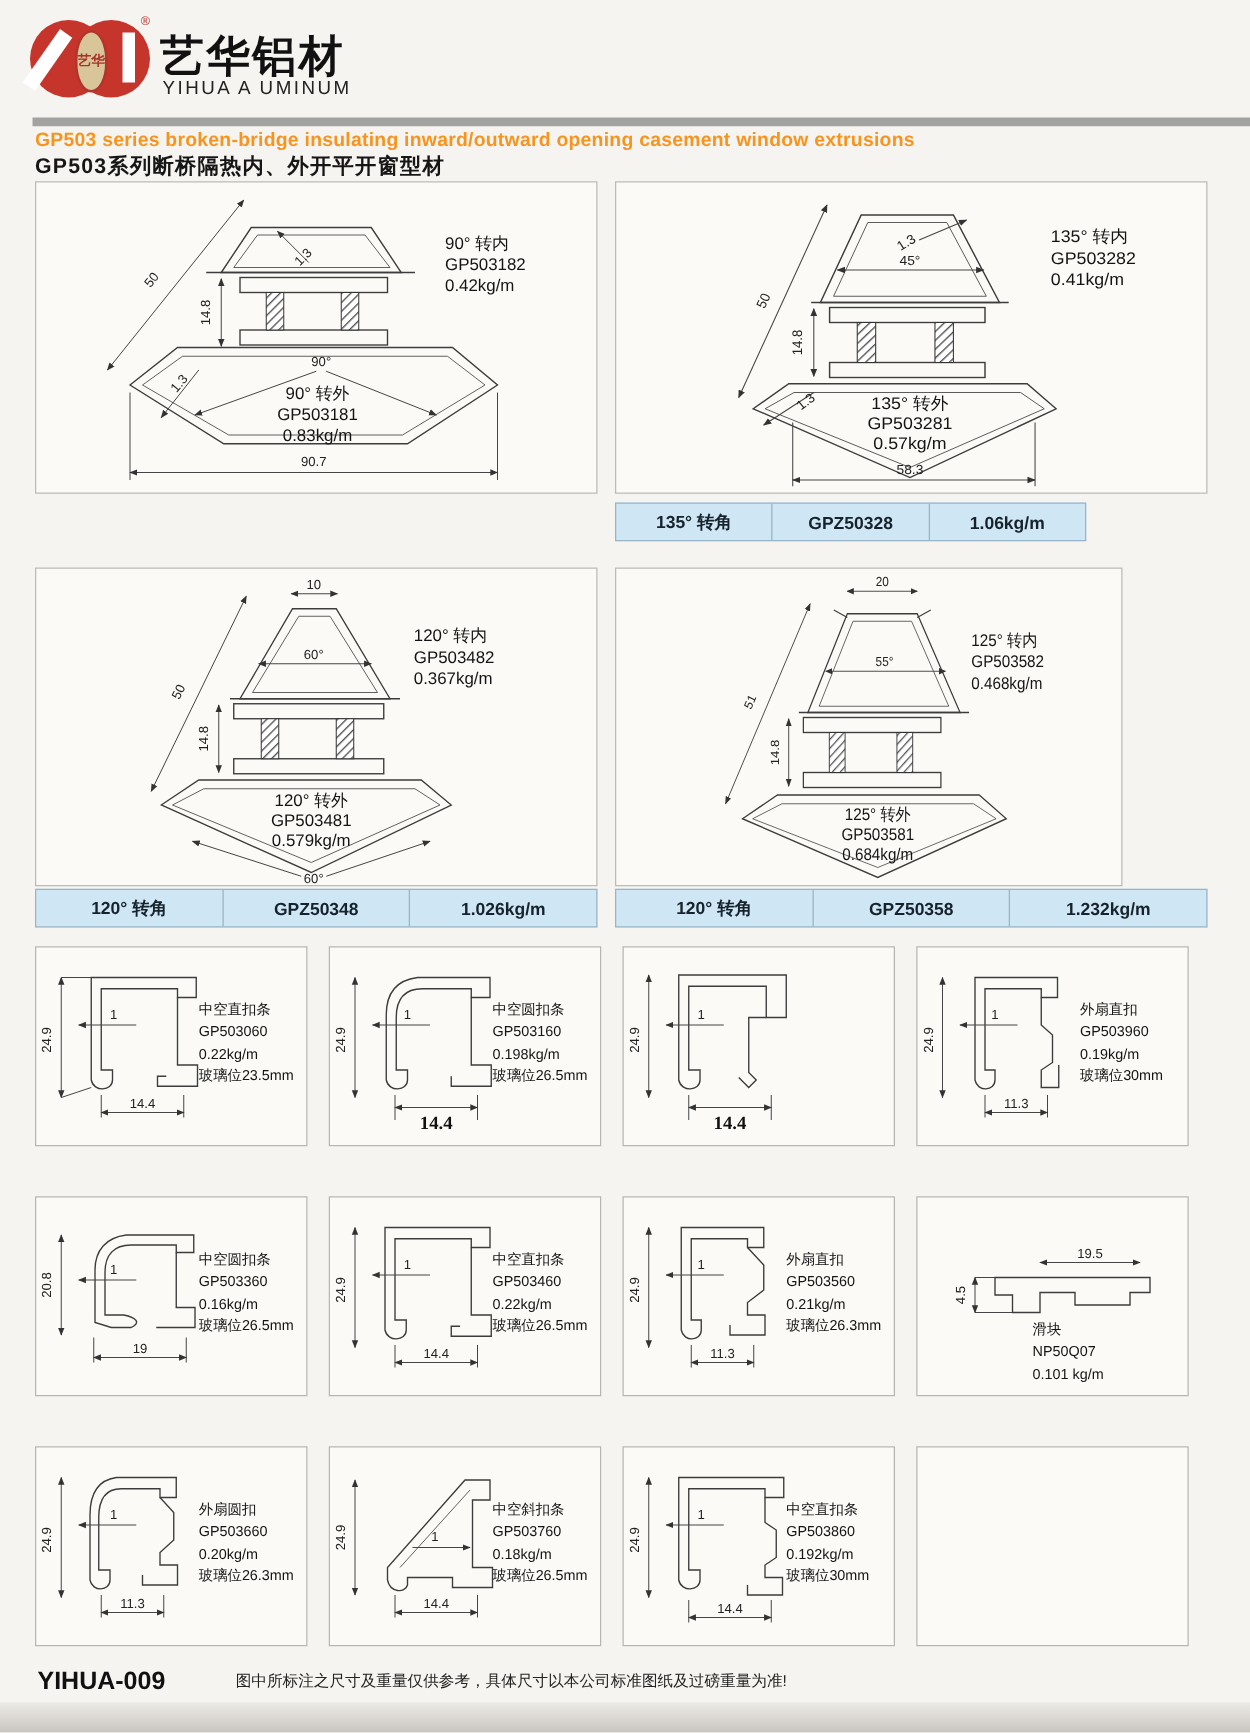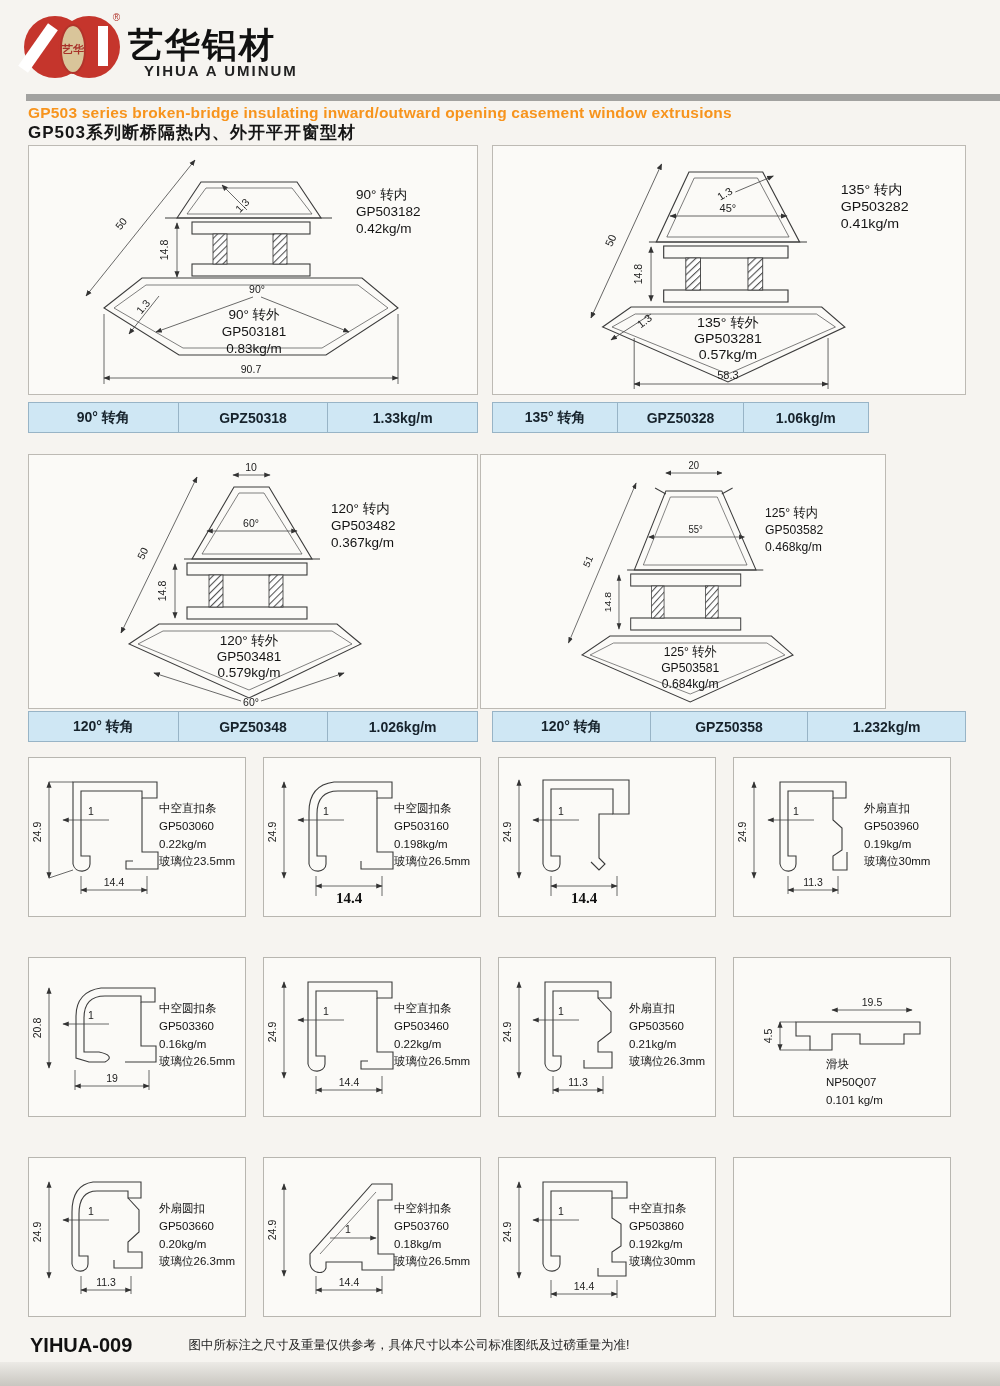--- a/index.html
+++ b/index.html
@@ -10,21 +10,21 @@
   .logo-circle{position:absolute;top:4px;width:62px;height:62px;border-radius:50%;background:#c5352c;}
   .logo-circle.c1{left:0;}
   .logo-circle.c2{left:34px;}
   .logo-slash{position:absolute;left:8px;top:10px;width:12px;height:52px;background:#fff;transform:rotate(35deg);}
   .logo-bar{position:absolute;left:74px;top:14px;width:10px;height:40px;background:#fff;}
   .logo-oval{position:absolute;left:36px;top:12px;width:22px;height:46px;background:#d9c59a;border:2px solid #b2342b;
              border-radius:50%/46%;display:flex;flex-direction:column;align-items:center;justify-content:center;
              font-size:11px;color:#a8322a;font-weight:bold;line-height:1.1;}
   .logo-reg{position:absolute;right:0;top:0;font-size:10px;color:#b2342b;}
   .brand-cn{position:absolute;left:128px;top:22px;font-size:35px;font-weight:bold;color:#111;letter-spacing:2px;}
-  .brand-en{position:absolute;left:144px;top:62px;font-size:15px;font-weight:bold;color:#222;letter-spacing:2px;}
+  .brand-en{position:absolute;left:130px;top:62px;font-size:15px;font-weight:normal;color:#222;letter-spacing:2px;}
   .gray-rule{position:absolute;left:26px;top:94px;width:974px;height:7px;background:#a2a2a0;}
   .title-en{position:absolute;left:28px;top:104px;font-size:15.5px;font-weight:bold;color:#f7941d;letter-spacing:0.2px;}
   .title-cn{position:absolute;left:28px;top:121px;font-size:17px;font-weight:600;color:#161616;letter-spacing:1px;}
   
   .block{position:absolute;background:#fbfaf7;border:1px solid #bdbab4;box-sizing:border-box;}
   .bar{position:absolute;height:31px;display:flex;background:#cfe7f4;border:1px solid #98b4c6;box-sizing:border-box;}
   .bar-seg{flex:1;display:flex;align-items:center;justify-content:center;font-size:14px;font-weight:bold;
            color:#17232c;border-right:1px solid #98b4c6;}
   .bar-seg:last-child{border-right:none;}
   
@@ -113,25 +113,20 @@
         <text class="t-lbl" x="327" y="70">GP503182</text>
         <text class="t-lbl" x="327" y="87">0.42kg/m</text>
       </g>
       <g>
         <text class="t-lbl t-mid" x="225" y="173">90°  转外</text>
         <text class="t-lbl t-mid" x="225" y="190">GP503181</text>
         <text class="t-lbl t-mid" x="225" y="207">0.83kg/m</text>
       </g>
     </svg>
   </div>
-  <div class="bar" style="left:28px;top:402px;width:450px">
-    <div class="bar-seg">90° 转角</div>
-    <div class="bar-seg">GPZ50318</div>
-    <div class="bar-seg">1.33kg/m</div>
-  </div>
 
   <div class="block" style="left:492px;top:145px;width:474px;height:250px">
     <svg width="100%" height="100%" viewBox="0 0 448 248" preserveAspectRatio="none">
       <g>
         <polygon class="al" points="155,96 186,26 256,26 291,96"></polygon>
         <polygon class="al2" points="165,91 191,32 251,32 281,91"></polygon>
         <line class="al" x1="148" y1="96" x2="298" y2="96"></line>
         <rect class="al" x="162" y="100" width="118" height="12"></rect>
         <rect class="al" x="162" y="144" width="118" height="12"></rect>
         <rect class="hatchbox" x="183" y="112" width="14" height="32"></rect>
@@ -210,21 +205,21 @@
         <text class="t-lbl t-mid" x="220" y="222">0.579kg/m</text>
       </g>
     </svg>
   </div>
   <div class="bar" style="left:28px;top:711px;width:450px">
     <div class="bar-seg">120° 转角</div>
     <div class="bar-seg">GPZ50348</div>
     <div class="bar-seg">1.026kg/m</div>
   </div>
 
-  <div class="block" style="left:480px;top:454px;width:406px;height:255px">
+  <div class="block" style="left:492px;top:454px;width:406px;height:255px">
     <svg width="100%" height="100%" viewBox="0 0 448 253" preserveAspectRatio="none">
       <g>
         <polygon class="al" points="170,115 205,36 267,36 305,115"></polygon>
         <polygon class="al2" points="180,110 210,42 262,42 295,110"></polygon>
         <line class="al" x1="162" y1="115" x2="313" y2="115"></line>
         <line class="al" x1="193" y1="33" x2="205" y2="39"></line>
         <line class="al" x1="279" y1="33" x2="267" y2="39"></line>
         <rect class="al" x="166" y="119" width="122" height="12"></rect>
         <rect class="al" x="166" y="163" width="122" height="12"></rect>
         <rect class="hatchbox" x="189" y="131" width="14" height="32"></rect>

